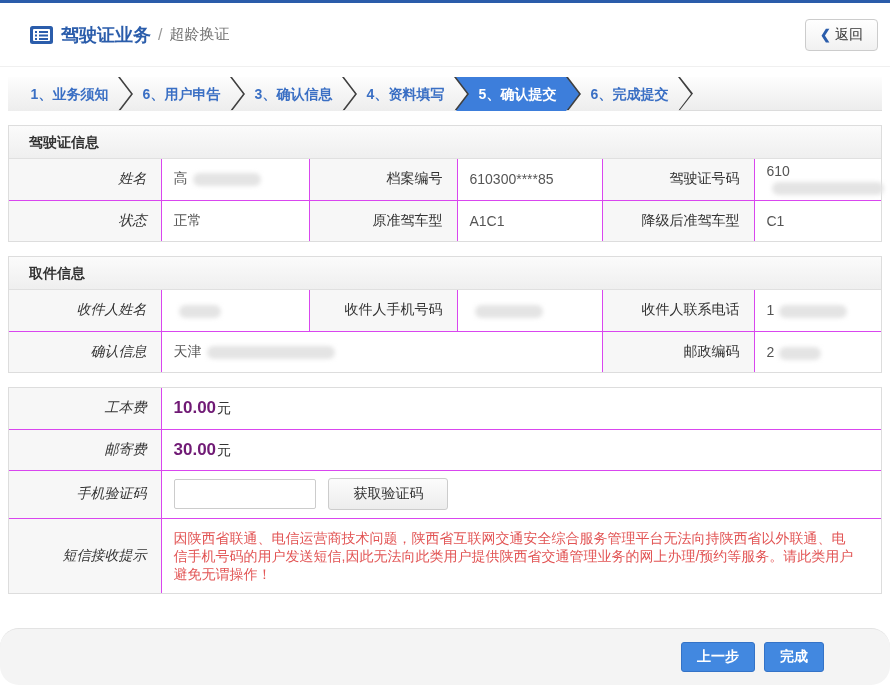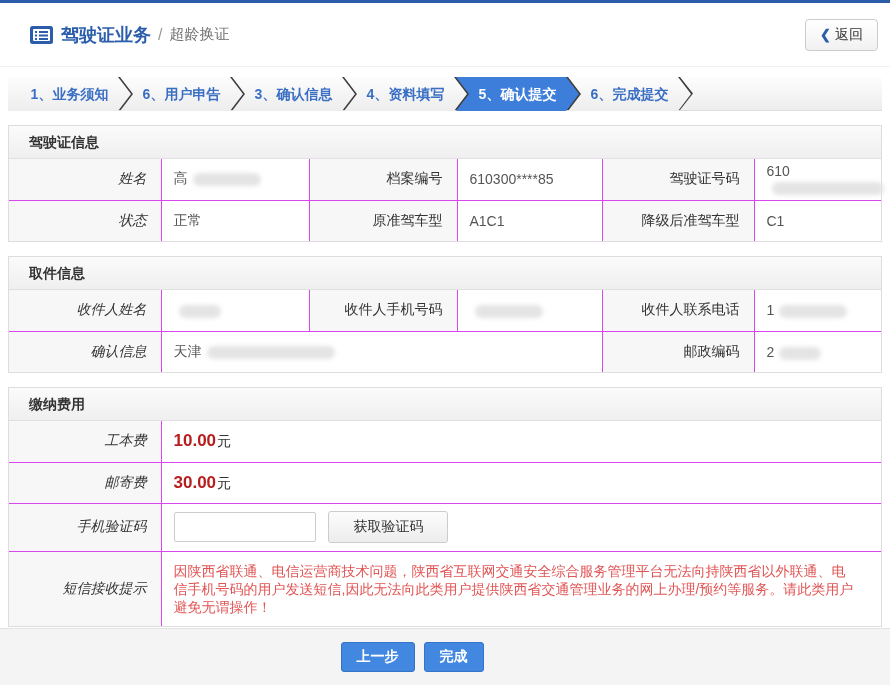--- a/index.html
+++ b/index.html
@@ -51,36 +51,36 @@
   tr td:first-child { border-left:none;font-style:italic; } tr td:last-child { border-right:none; }
   tr:last-child td { border-bottom:none; } tr:first-child td { border-top:none; }
   td.lbl { background:#f7f7f7; text-align:right; padding-right:14px; color:#333; }
   td.val { background:#fff; text-align:left; padding-left:12px; color:#555; }
 
   .smudge { display:inline-block; height:13px; background:#e4e4e4; border-radius:7px;
             filter:blur(2px); vertical-align:middle; margin-left:5px; }
   .sm-s { width:42px; } .sm-m { width:68px; } .sm-l { width:112px; } .sm-xl { width:128px; }
 
   
-  .fee-amount { color:#b91c1c; font-weight:bold; font-size:17px;text-align:right; }
+  .fee-amount { color:#701a75; font-weight:bold; font-size:17px;text-align:right; }
   .fee-unit { color:#333; font-size:14px; margin-left:1px; }
   td.captcha-cell { height:48px; }
   .captcha-input { width:142px; height:30px; border:1px solid #ccc; border-radius:2px; padding:0 6px; font-size:14px; vertical-align:middle; }
   .captcha-btn {
     height:32px; padding:0 24px; margin-left:9px; vertical-align:middle;
     background:linear-gradient(#fcfcfc,#ededed); border:1px solid #ccc; border-radius:3px;
     font-size:14px; color:#333; cursor:pointer;
   }
   td.notice-cell { height:72px; padding:10px 24px 10px 12px; line-height:18px; color:#e25454; font-size:14px; }
 
   
   .footer {
     position:absolute; left:0; right:0; top:625px; bottom:0;
     background:#f4f4f4; border-top:1px solid #e3e3e3;
-    display:flex; align-items:center; justify-content:center; padding-right:66px; gap:9px;
+    display:flex; align-items:center; justify-content:flex-end; padding-right:66px; gap:9px;border-radius:19px;
   }
   .btn-blue {
     height:30px; padding:0 15px; background:#4288e0; border:1px solid #3473c7; border-radius:3px;
     color:#fff; font-size:14px; font-weight:bold; cursor:pointer;
   }
 </style>
 </head>
 <body>
 
 <div class="header">
@@ -192,21 +192,20 @@
       <td class="lbl">邮政编码</td>
       <td class="val">
         <span>2</span><span class="smudge sm-s"></span>
       </td>
     </tr>
   </tbody>
     </table>
 </div>
 
 <div class="panel">
-  <div class="panel-header">缴纳费用</div>
   <table>
     <colgroup>
         <col style="width:152px">
         <col>
       </colgroup>
     <tbody>
         <tr>
       <td class="lbl">工本费</td>
       <td class="val">
         <span class="fee-amount">10.00</span><span class="fee-unit">元</span>

